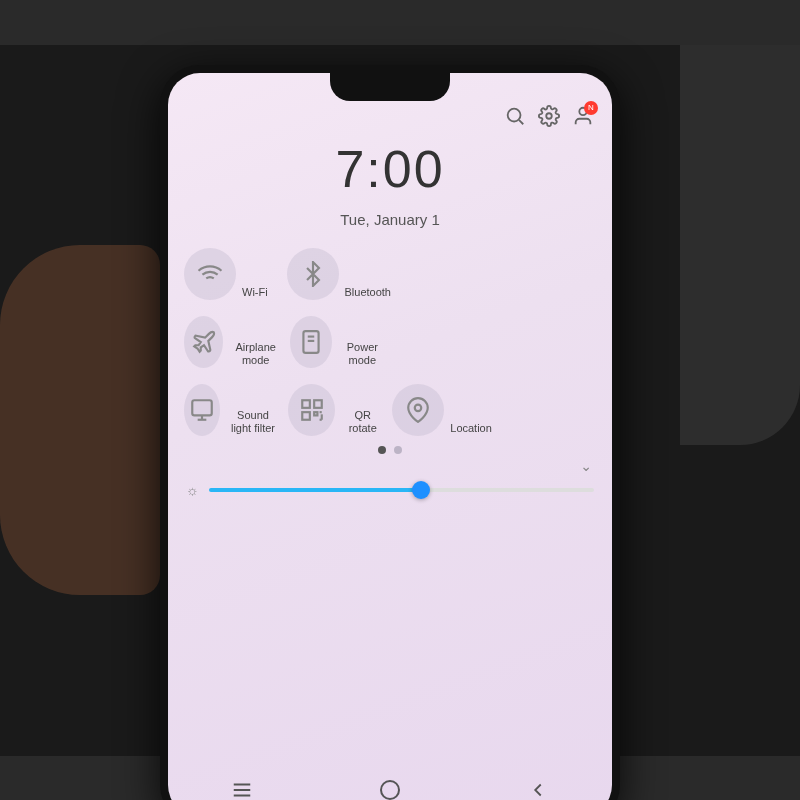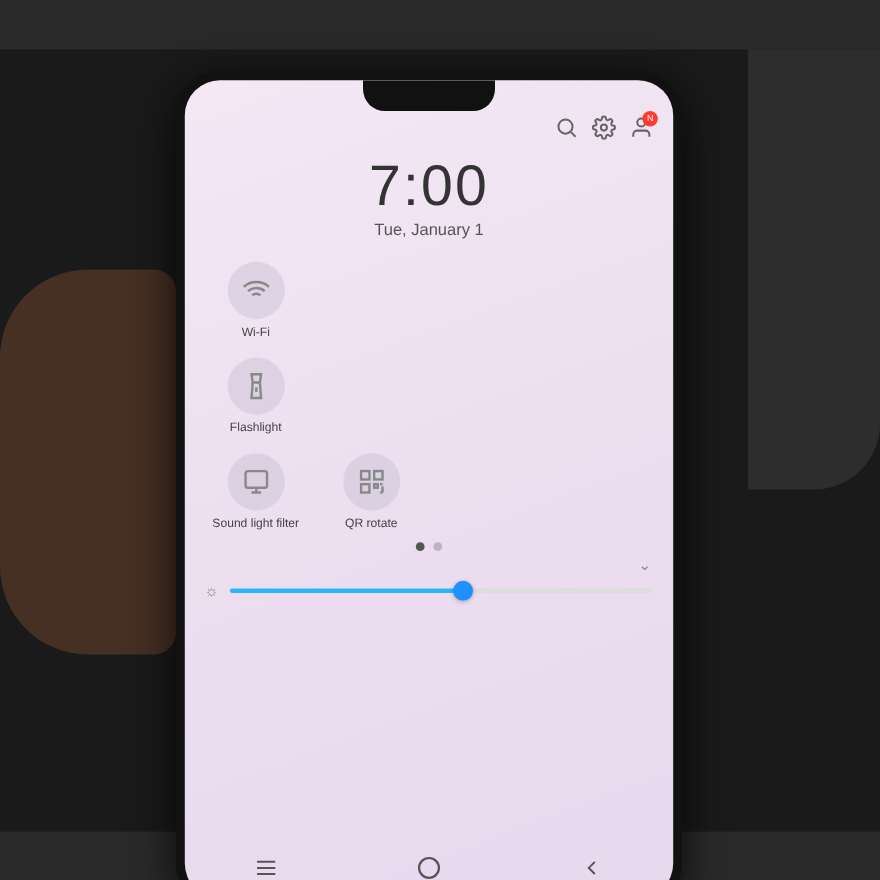--- a/index.html
+++ b/index.html
@@ -107,34 +107,33 @@
     }
     .clock-time {
       font-size: 52px;
       font-weight: 300;
       color: #333;
       letter-spacing: 2px;
     }
     .clock-date {
       font-size: 15px;
       color: #555;
-      margin-top: 2px;
+      margin-top: 12px;
     }
     
     .toggles-grid {
       display: grid;
       grid-template-columns: repeat(4, 1fr);
       gap: 8px;
       padding: 0 16px;
       margin-top: 4px;
     }
     .toggle-item {
       display: flex;
-      flex-direction: column;
-      align-items: center;
+      align-items: flex-end;
       gap: 6px;
       cursor: pointer;
     }
     .toggle-circle {
       width: 52px; height: 52px;
       border-radius: 50%;
       background: rgba(200,190,210,0.45);
       display: flex; align-items: center; justify-content: center;
       font-size: 22px;
       color: #666;
@@ -265,39 +264,56 @@
               <path d="M1.42 9a16 16 0 0 1 21.16 0"></path>
               <path d="M5 12.55a11 11 0 0 1 14.08 0"></path>
               <path d="M8.53 16.11a6 6 0 0 1 6.95 0"></path>
               <line x1="12" y1="20" x2="12.01" y2="20" stroke-width="3"></line>
             </svg>
           </div>
           <span class="toggle-label">Wi-Fi</span>
         </div>
 
 
+        <div class="toggle-item">
+          <div class="toggle-circle">
+            <svg width="26" height="26" viewBox="0 0 24 24" fill="none" stroke="#888" stroke-width="2">
+              <polyline points="6.5 6.5 17.5 17.5 12 23 12 1 17.5 6.5 6.5 17.5"></polyline>
+            </svg>
+          </div>
+          <span class="toggle-label">Bluetooth</span>
+        </div>
 
       </div>
 
       <div class="row-sep"></div>
 
       <div class="toggles-grid">
 
-
-        <div class="toggle-item">
-          <div class="toggle-circle">
-            <svg width="26" height="26" viewBox="0 0 24 24" fill="none" stroke="#888" stroke-width="2">
-              <path d="M8 2h8l-1 7H9z"></path>
-              <path d="M9 9l-1 13h8L15 9"></path>
-              <line x1="12" y1="13" x2="12" y2="17"></line>
-            </svg>
-          </div>
-          <span class="toggle-label">Flashlight</span>
-        </div>
-
+        <div class="toggle-item">
+          <div class="toggle-circle">
+            <svg width="26" height="26" viewBox="0 0 24 24" fill="none" stroke="#888" stroke-width="2">
+              <path d="M17.8 19.2L16 11l3.5-3.5C21 6 21.5 4 21 3c-1-.5-3 0-4.5 1.5L13 8 4.8 6.2c-.5-.1-.9.1-1.1.5l-.3.5c-.2.5-.1 1 .3 1.3L9 12l-2 3H4l-1 1 3 2 2 3 1-1v-3l3-2 3.5 5.3c.3.4.8.5 1.3.3l.5-.2c.4-.3.6-.7.5-1.2z"></path>
+            </svg>
+          </div>
+          <span class="toggle-label">Airplane mode</span>
+        </div>
+
+
+        <div class="toggle-item">
+          <div class="toggle-circle">
+            <svg width="26" height="26" viewBox="0 0 24 24" fill="none" stroke="#888" stroke-width="2">
+              <rect x="5" y="2" width="14" height="20" rx="2"></rect>
+              <line x1="12" y1="18" x2="12" y2="18" stroke-width="3"></line>
+              <line x1="9" y1="7" x2="15" y2="7"></line>
+              <line x1="9" y1="11" x2="15" y2="11"></line>
+            </svg>
+          </div>
+          <span class="toggle-label">Power mode</span>
+        </div>
 
       </div>
 
       <div class="row-sep"></div>
 
       <div class="toggles-grid">
 
         <div class="toggle-item">
           <div class="toggle-circle">
             <svg width="26" height="26" viewBox="0 0 24 24" fill="none" stroke="#888" stroke-width="2">
@@ -318,20 +334,29 @@
               <rect x="14" y="14" width="3" height="3"></rect>
               <line x1="19" y1="14" x2="21" y2="14"></line>
               <line x1="21" y1="16" x2="21" y2="21"></line>
               <line x1="19" y1="21" x2="21" y2="21"></line>
             </svg>
           </div>
           <span class="toggle-label">QR rotate</span>
         </div>
 
 
+        <div class="toggle-item">
+          <div class="toggle-circle">
+            <svg width="26" height="26" viewBox="0 0 24 24" fill="none" stroke="#888" stroke-width="2">
+              <path d="M21 10c0 7-9 13-9 13s-9-6-9-13a9 9 0 0 1 18 0z"></path>
+              <circle cx="12" cy="10" r="3"></circle>
+            </svg>
+          </div>
+          <span class="toggle-label">Location</span>
+        </div>
       </div>
 
       <div class="page-dots">
         <div class="dot active"></div>
         <div class="dot"></div>
       </div>
 
       <div class="chevron-down">⌄</div>
 
       <div class="brightness-row">

